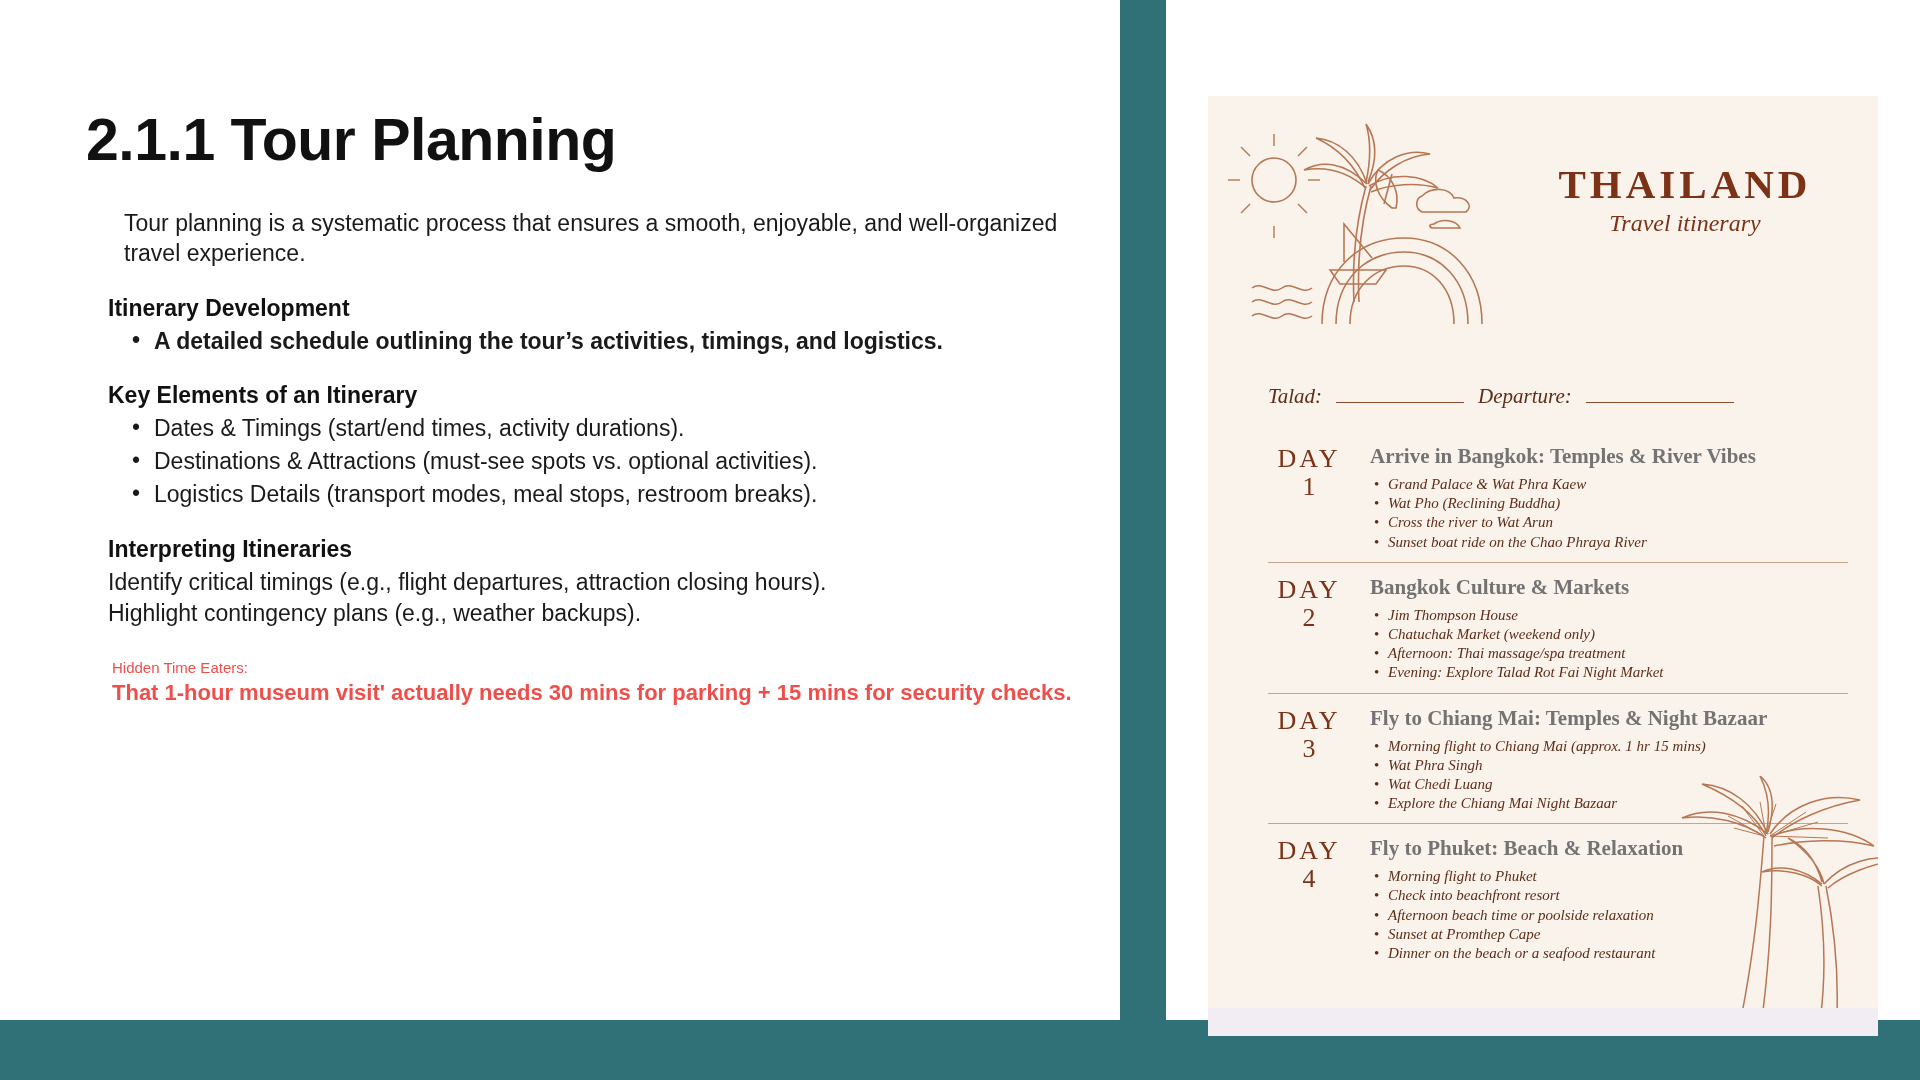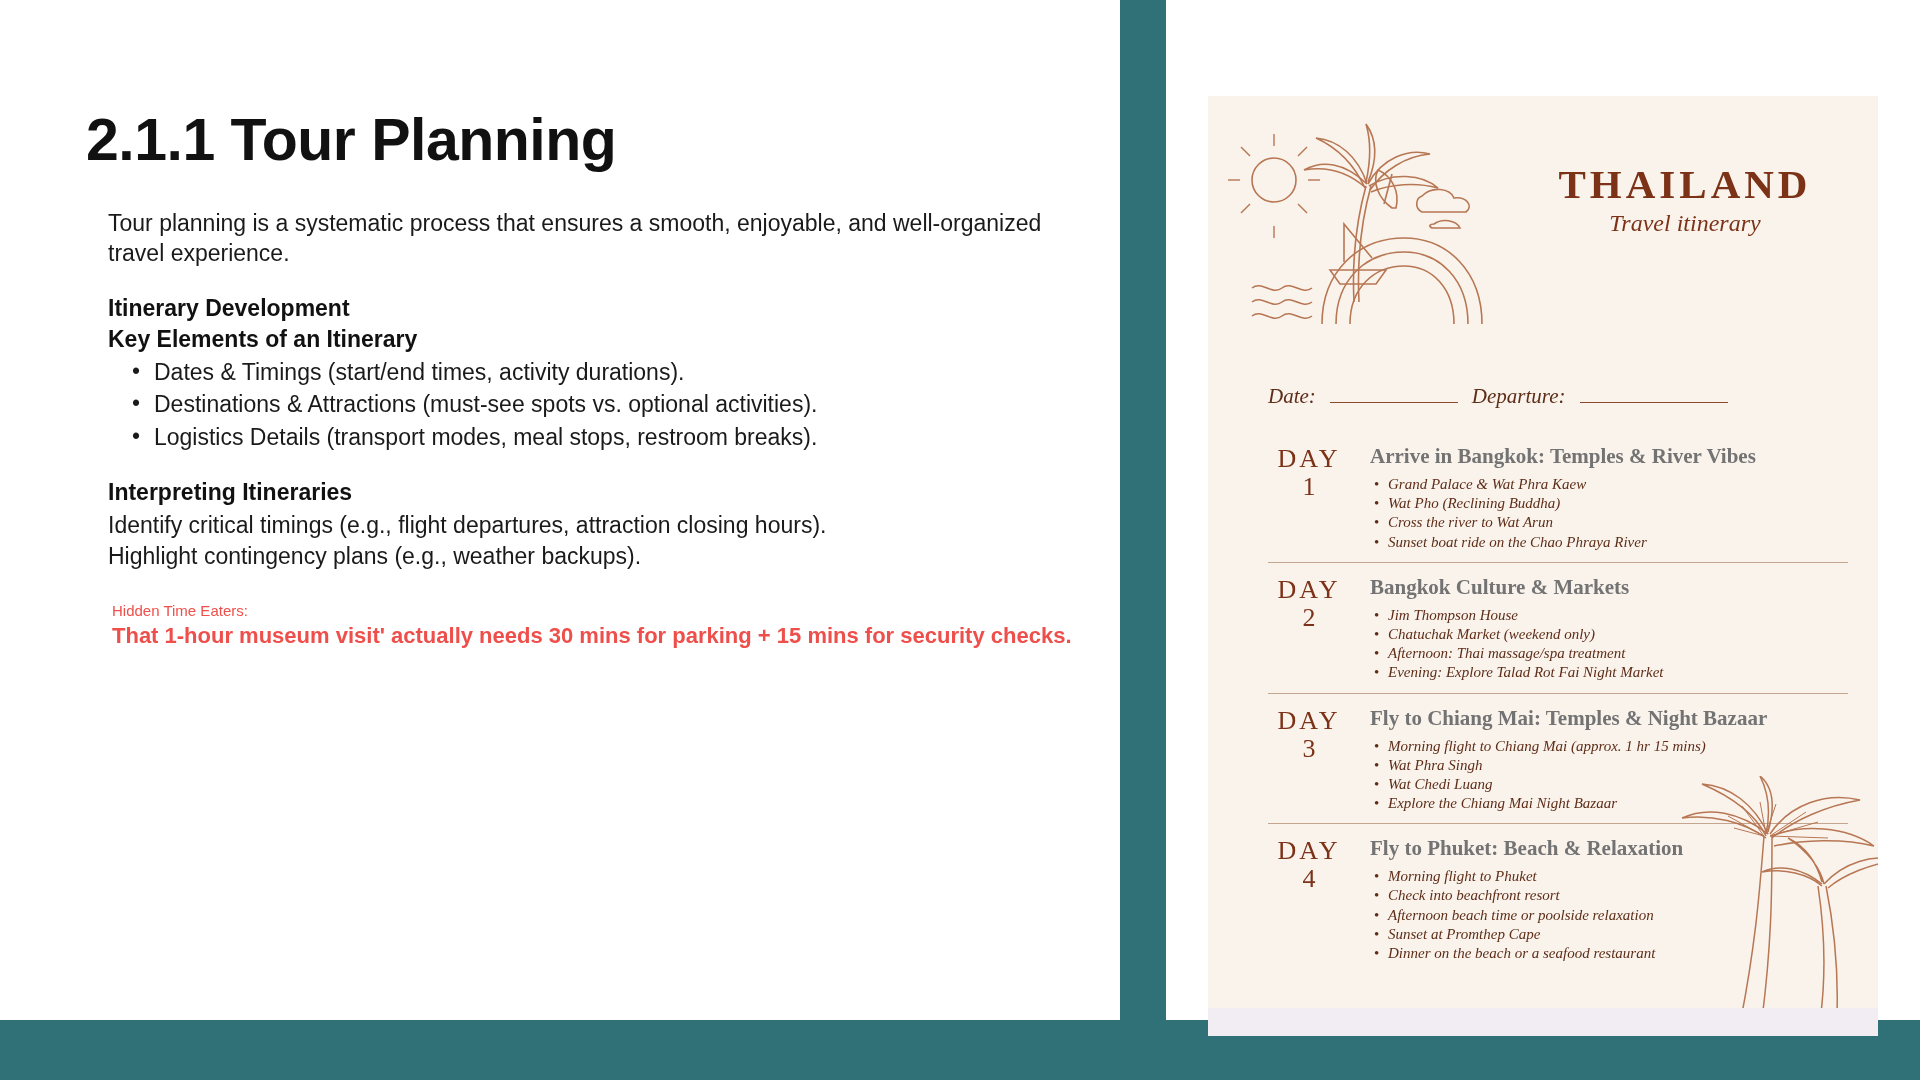--- a/index.html
+++ b/index.html
@@ -46,21 +46,21 @@
   }
 
   .body-block {
     padding-left: 22px;
   }
 
   .intro {
     font-size: 23px;
     color: #1a1a1a;
     line-height: 1.32;
-    margin: 0 0 26px 0;
+    margin: 0 0 26px 16px;
     max-width: 940px;
   }
 
   .sec-head {
     font-size: 23px;
     font-weight: bold;
     color: #111111;
     margin: 0 0 4px 0;
   }
 
@@ -298,20 +298,23 @@
   <div class="left-panel">
     <div class="content">
 
       <h1 class="slide-title">2.1.1 Tour Planning</h1>
 
       <div class="body-block">
 
         <p class="intro">Tour planning is a systematic process that ensures a smooth, enjoyable, and well-organized travel experience.</p>
 
         <p class="sec-head">Itinerary Development</p>
+        <ul class="bullets bold">
+          <li>A detailed schedule outlining the tour’s activities, timings, and logistics.</li>
+        </ul>
 
         <p class="sec-head">Key Elements of an Itinerary</p>
         <ul class="bullets">
           <li>Dates &amp; Timings (start/end times, activity durations).</li>
           <li>Destinations &amp; Attractions (must-see spots vs. optional activities).</li>
           <li>Logistics Details (transport modes, meal stops, restroom breaks).</li>
         </ul>
 
         <p class="sec-head">Interpreting Itineraries</p>
         <p class="plain-line">Identify critical timings (e.g., flight departures, attraction closing hours).</p>
@@ -371,21 +374,21 @@
         <path d="M158 92 L166 62"></path>
       </svg>
     </div>
 
     <div class="brand">
       <p class="brand-title">THAILAND</p>
       <p class="brand-sub">Travel itinerary</p>
     </div>
 
     <div class="fields">
-      <span class="field-label">Date:</span>
+      <span class="field-label">Talad:</span>
       <span class="field-rule rule-a"></span>
       <span class="field-label">Departure:</span>
       <span class="field-rule rule-b"></span>
     </div>
 
     <div class="days">
 
       <div class="day-row">
         <div class="day-num">
           <span class="day-word">DAY</span>

